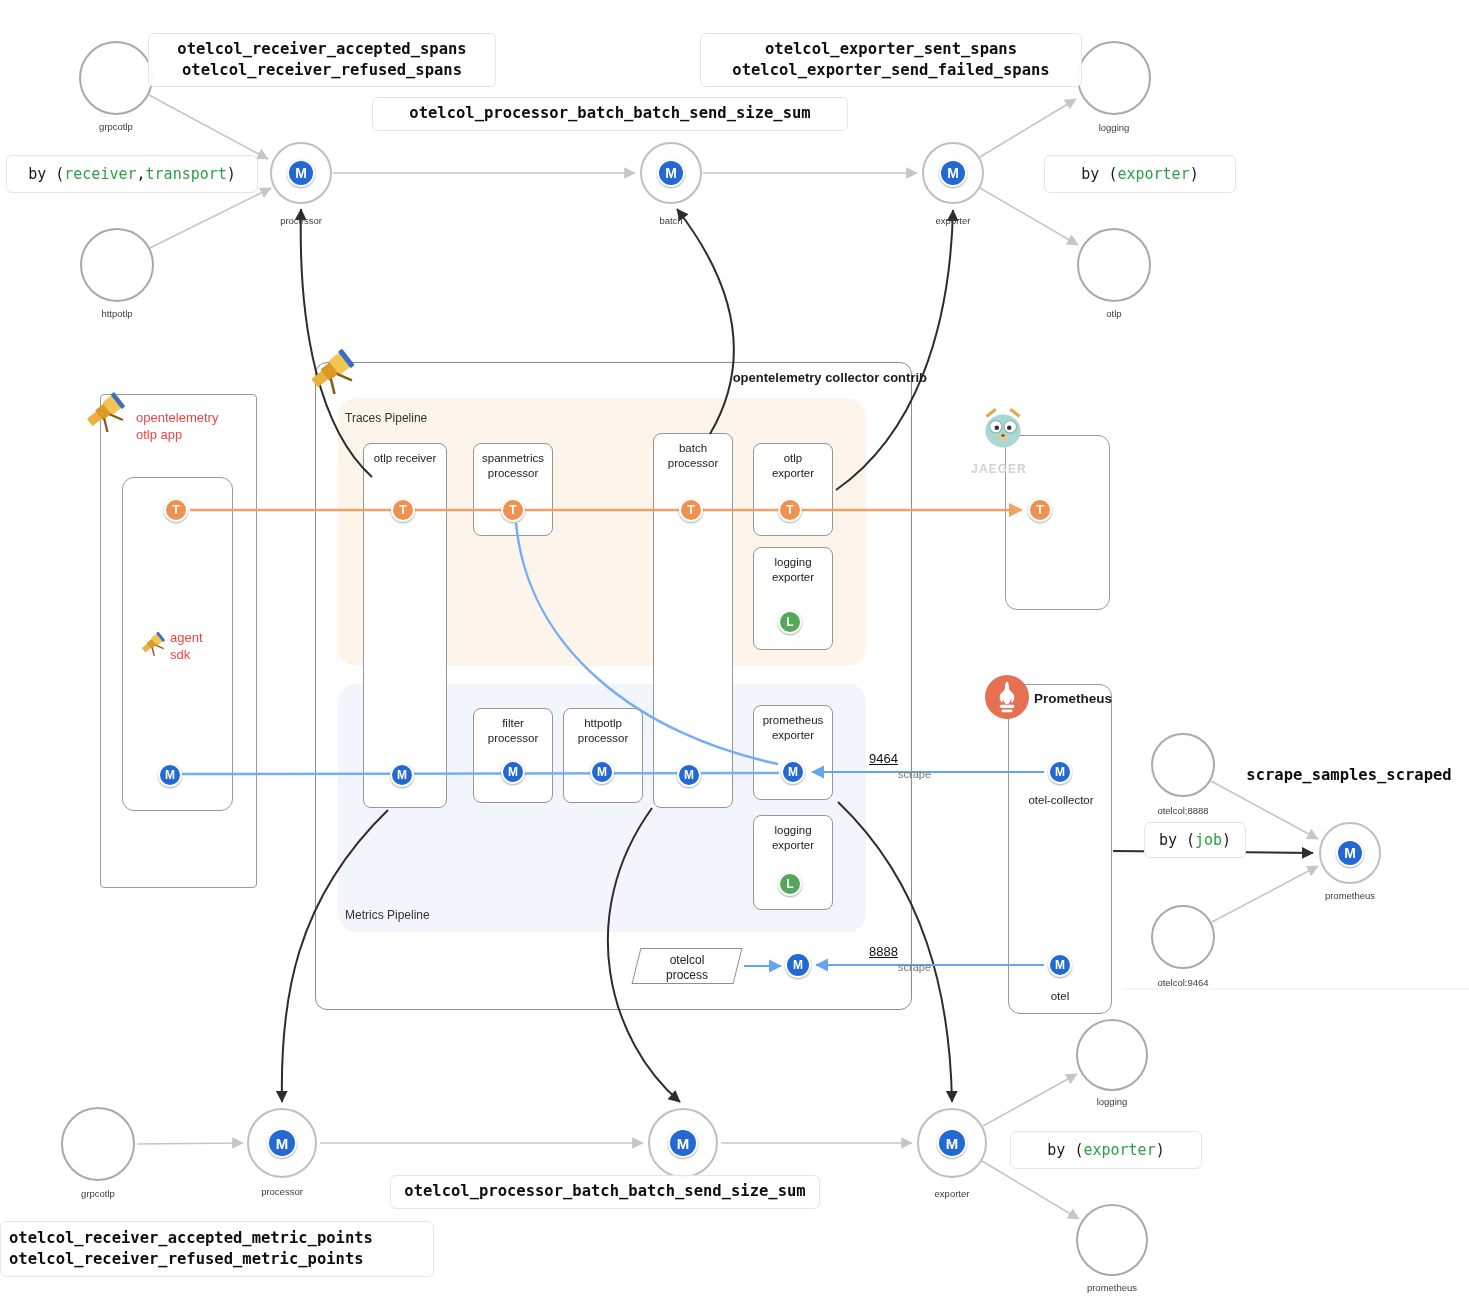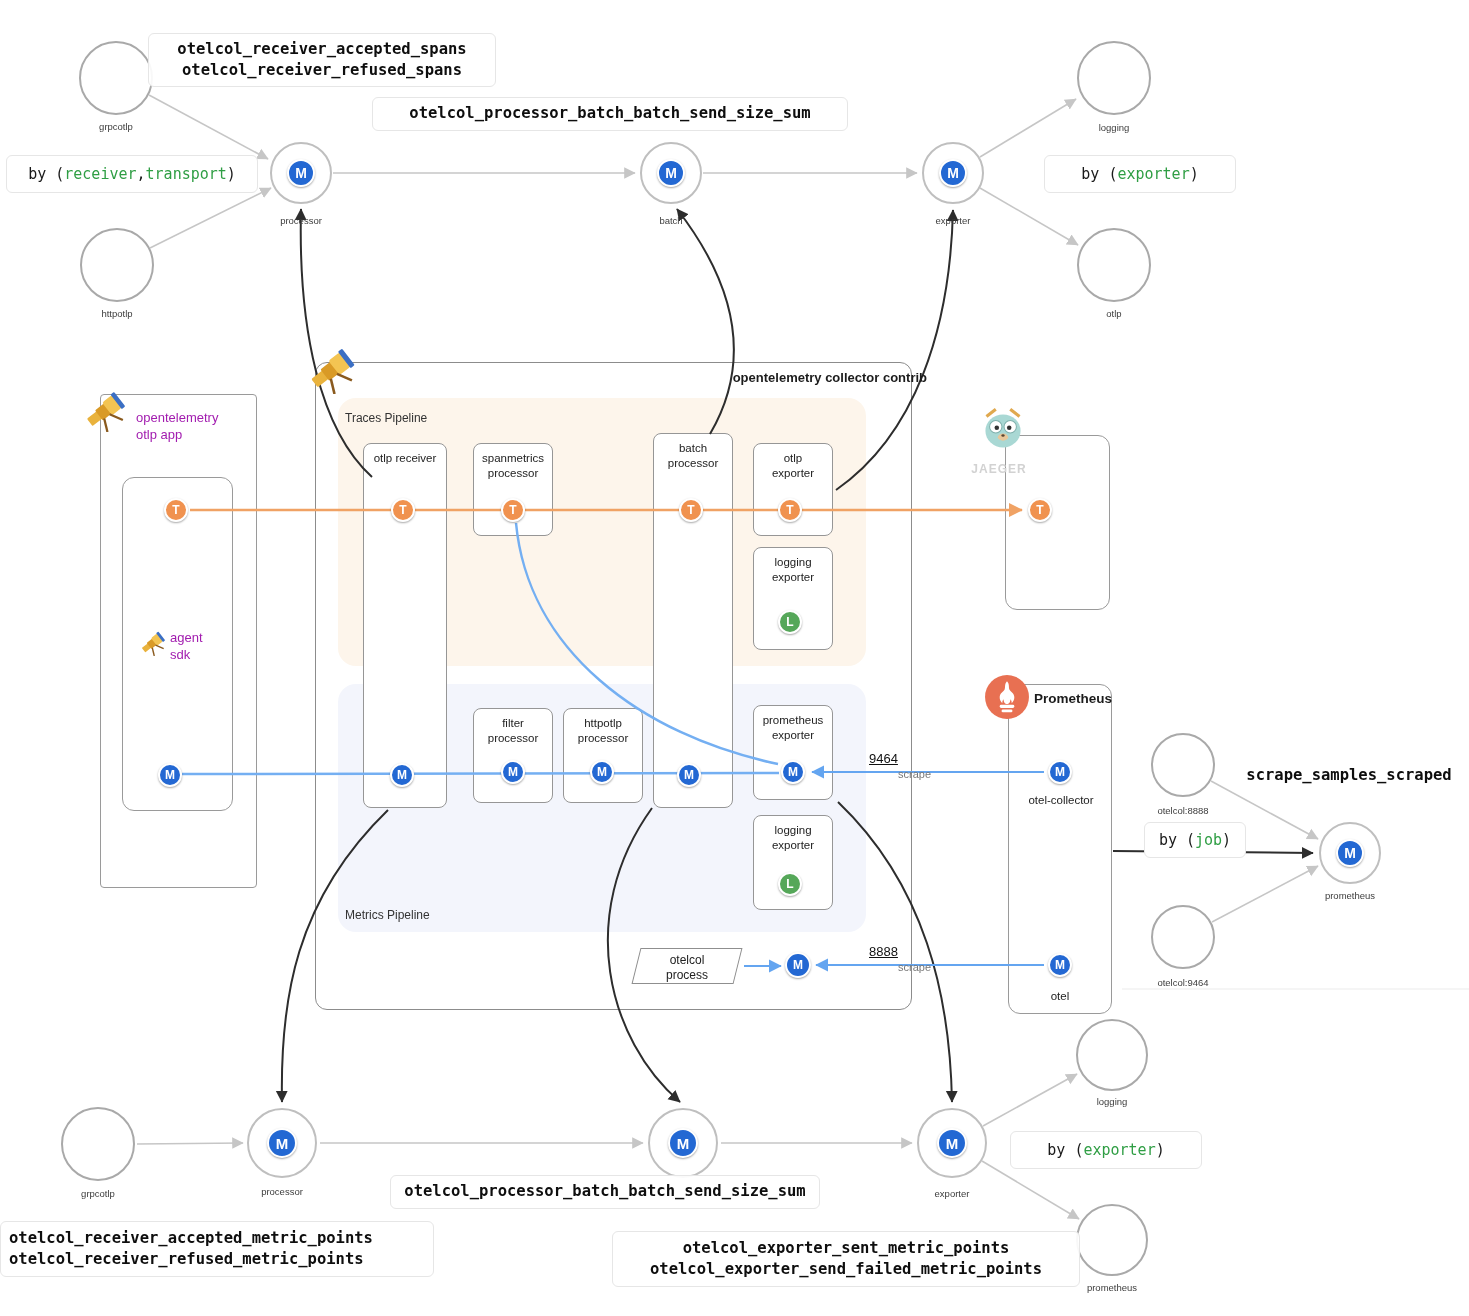--- a/index.html
+++ b/index.html
@@ -46,21 +46,21 @@
 
   .icon { position:absolute; z-index:7; }
   .para { position:absolute; left:636px; top:948px; width:102px; height:36px; background:#fff; border:1px solid #8f8f8f;
           transform:skewX(-14deg); z-index:4; }
   .para .ptxt { transform:skewX(14deg); font-size:12px; color:#222; text-align:center; line-height:1.25; padding-top:4px; }
   .jaeger-name { position:absolute; font-size:12px; font-weight:bold; letter-spacing:1px; color:#d2d2d2; text-align:center; z-index:7; }
   .port { position:absolute; font-size:13px; color:#111; z-index:7;text-decoration:underline; }
   .scrape { position:absolute; font-size:11px; color:#777; z-index:7; }
   .title-bold { position:absolute; font-weight:bold; font-size:13px; color:#1c1c1c; z-index:7; }
   .pipeline-title { position:absolute; font-size:12px; color:#333; z-index:7; }
-  .two-line { line-height:1.3; font-size:13px; color:#a21caf; position:absolute; z-index:7; }
+  .two-line { line-height:1.3; font-size:13px; color:#ef4444; position:absolute; z-index:7; }
 </style>
 </head>
 <body>
 
 <div id="stage">
 
   <svg class="overlay" width="1469" height="1316">
     <defs>
       <marker id="mg" viewBox="0 0 10 10" refX="7.5" refY="5" markerWidth="9" markerHeight="9" orient="auto">
           <path d="M0,1 L8,5 L0,9 z" fill="#c6c6c6"></path>
@@ -138,20 +138,24 @@
   <div class="circle" style="left:1077px;top:228px;width:74px;height:74px"></div>
   <div class="tiny" style="left:1074px;top:308px;width:80px">otlp</div>
 
   <div class="metric-label" style="left:148px;top:33px;width:348px;height:54px">
     <div>otelcol_receiver_accepted_spans</div>
     <div>otelcol_receiver_refused_spans</div>
   </div>
   <div class="metric-label" style="left:372px;top:97px;width:476px;height:34px">
     <div>otelcol_processor_batch_batch_send_size_sum</div>
   </div>
+  <div class="metric-label" style="left:700px;top:33px;width:382px;height:54px">
+    <div>otelcol_exporter_sent_spans</div>
+    <div>otelcol_exporter_send_failed_spans</div>
+  </div>
 
   <div class="by-label" style="left:6px;top:155px;width:252px;height:38px"><span>by (</span><span class="g">receiver</span><span>,</span><span class="g">transport</span><span>)</span></div>
 
   <div class="by-label" style="left:1044px;top:155px;width:192px;height:38px"><span>by (</span><span class="g">exporter</span><span>)</span></div>
 
   <div class="inner-box" style="left:100px;top:394px;width:157px;height:494px;border-radius:4px"></div>
   <span class="icon" style="left:84px;top:386px;width:46px;height:46px">
     <svg viewBox="0 0 40 40" width="46" height="46">
         <g transform="rotate(-38 20 20)">
           <rect x="1" y="16" width="11" height="8" rx="1" fill="#e9b23c"></rect>
@@ -346,18 +350,14 @@
     <div>otelcol_processor_batch_batch_send_size_sum</div>
   </div>
 
   <div class="by-label" style="left:1010px;top:1131px;width:192px;height:38px"><span>by (</span><span class="g">exporter</span><span>)</span></div>
 
   <div class="metric-label left" style="left:0px;top:1221px;width:434px;height:56px">
     <div>otelcol_receiver_accepted_metric_points</div>
     <div>otelcol_receiver_refused_metric_points</div>
   </div>
 
-  <div class="metric-label" style="left:612px;top:1231px;width:468px;height:56px">
-    <div>otelcol_exporter_sent_metric_points</div>
-    <div>otelcol_exporter_send_failed_metric_points</div>
-  </div>
 
 </div>
 
 </body></html>

